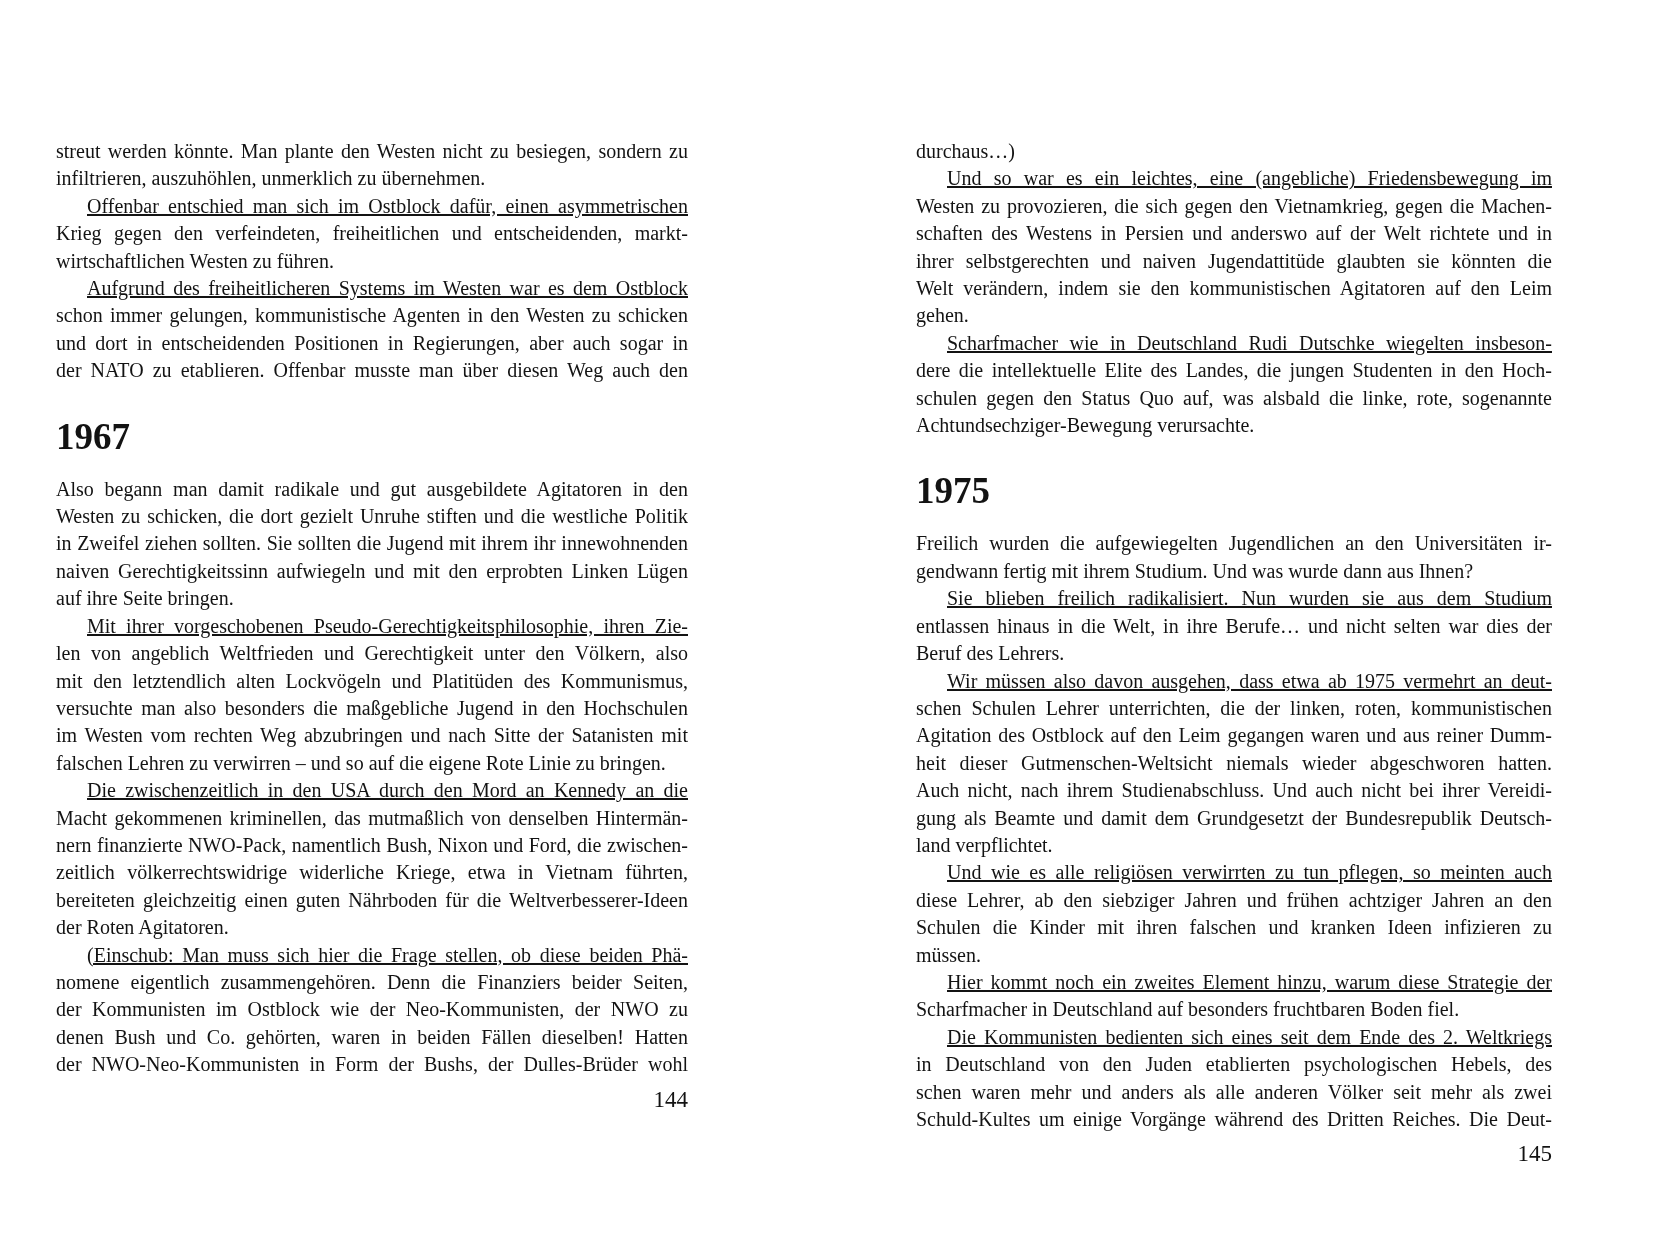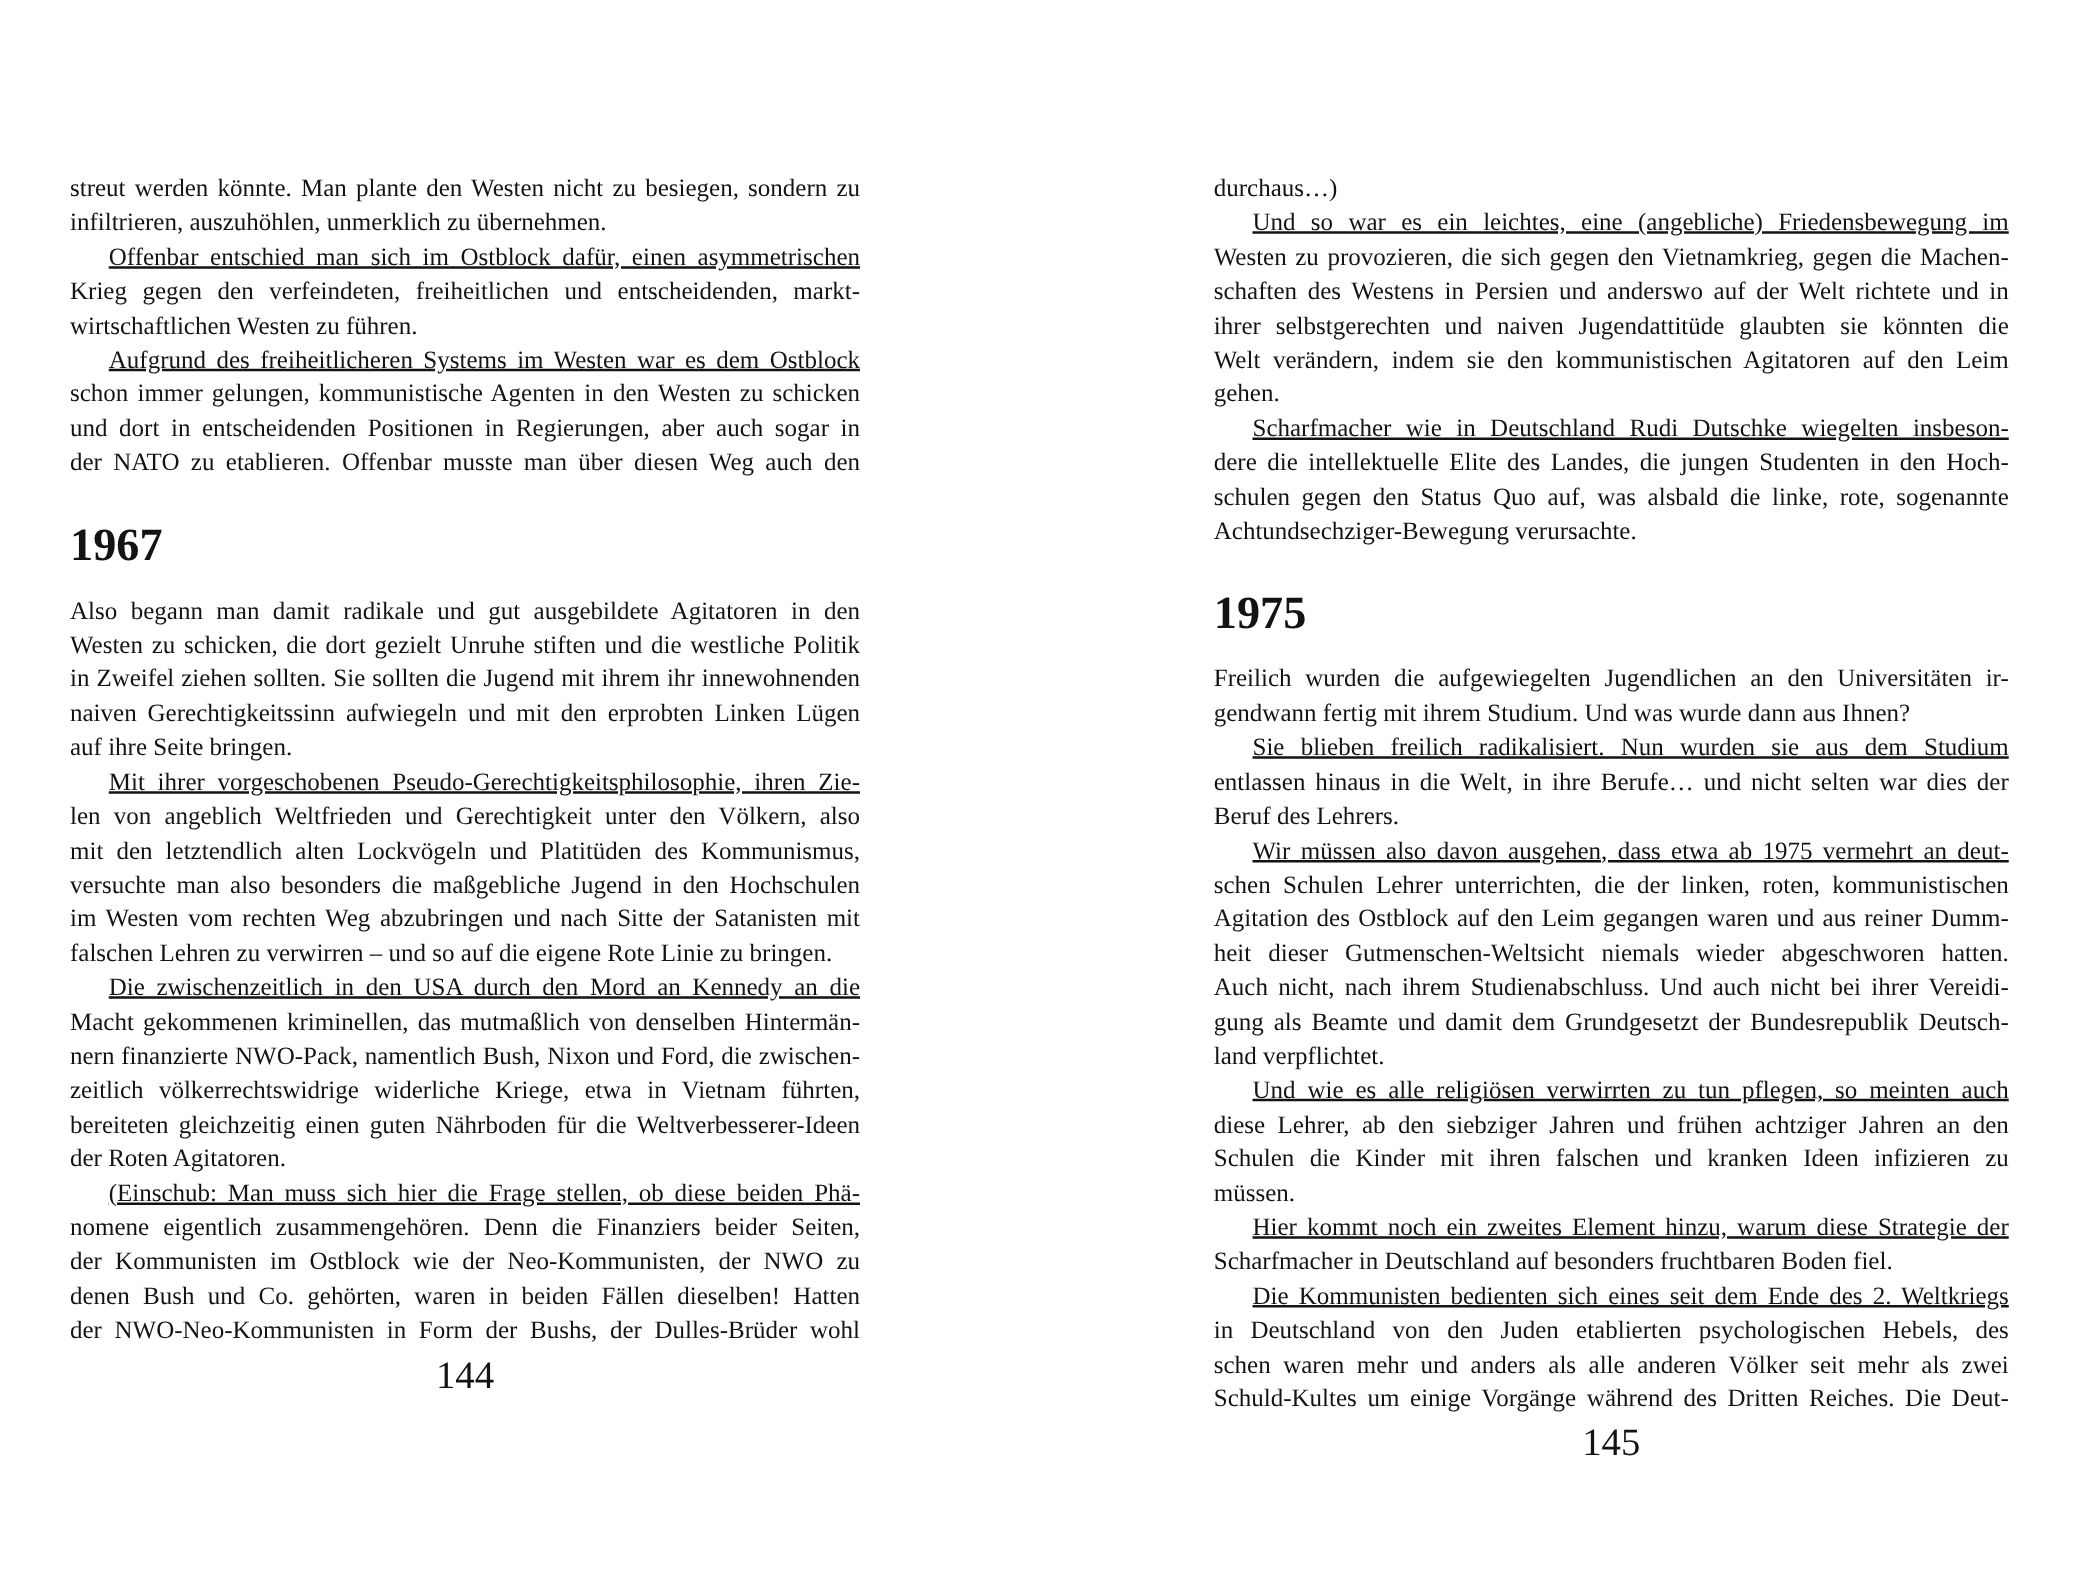--- a/index.html
+++ b/index.html
@@ -13,21 +13,21 @@
     background: #ffffff;
     color: #131313;
     font-family: "Liberation Serif", "DejaVu Serif", serif;
     overflow: hidden;
   }
   .page {
     position: absolute;
     top: 138px;
   }
   #page-0 { left: 56px;  width: 632px; }
-  #page-1 { left: 971px; width: 636px; }
+  #page-1 { left: 916px; width: 636px; }
 
   .paragraph { margin: 0; }
 
   .line {
     font-size: 20px;
     line-height: 27.4px;
     text-align: justify;
     text-align-last: justify;
     -moz-text-align-last: justify;
     hyphens: none;
@@ -41,23 +41,23 @@
 
   .heading {
     font-size: 37px;
     line-height: 37px;
     font-weight: bold;
     margin: 33px 0 21px 0;
   }
 
   .page-number {
     margin-top: 4px;
-    font-size: 31px;
+    font-size: 23px;
     line-height: 34px;
-    text-align: center;
+    text-align: right;
   }
 </style>
 </head>
 <body>
 
 <div>
   <div class="page" id="page-0">
       <div class="paragraph">
         <div class="line">streut werden könnte. Man plante den Westen nicht zu besiegen, sondern zu</div>
         <div class="line para-end">infiltrieren, auszuhöhlen, unmerklich zu übernehmen.</div>

